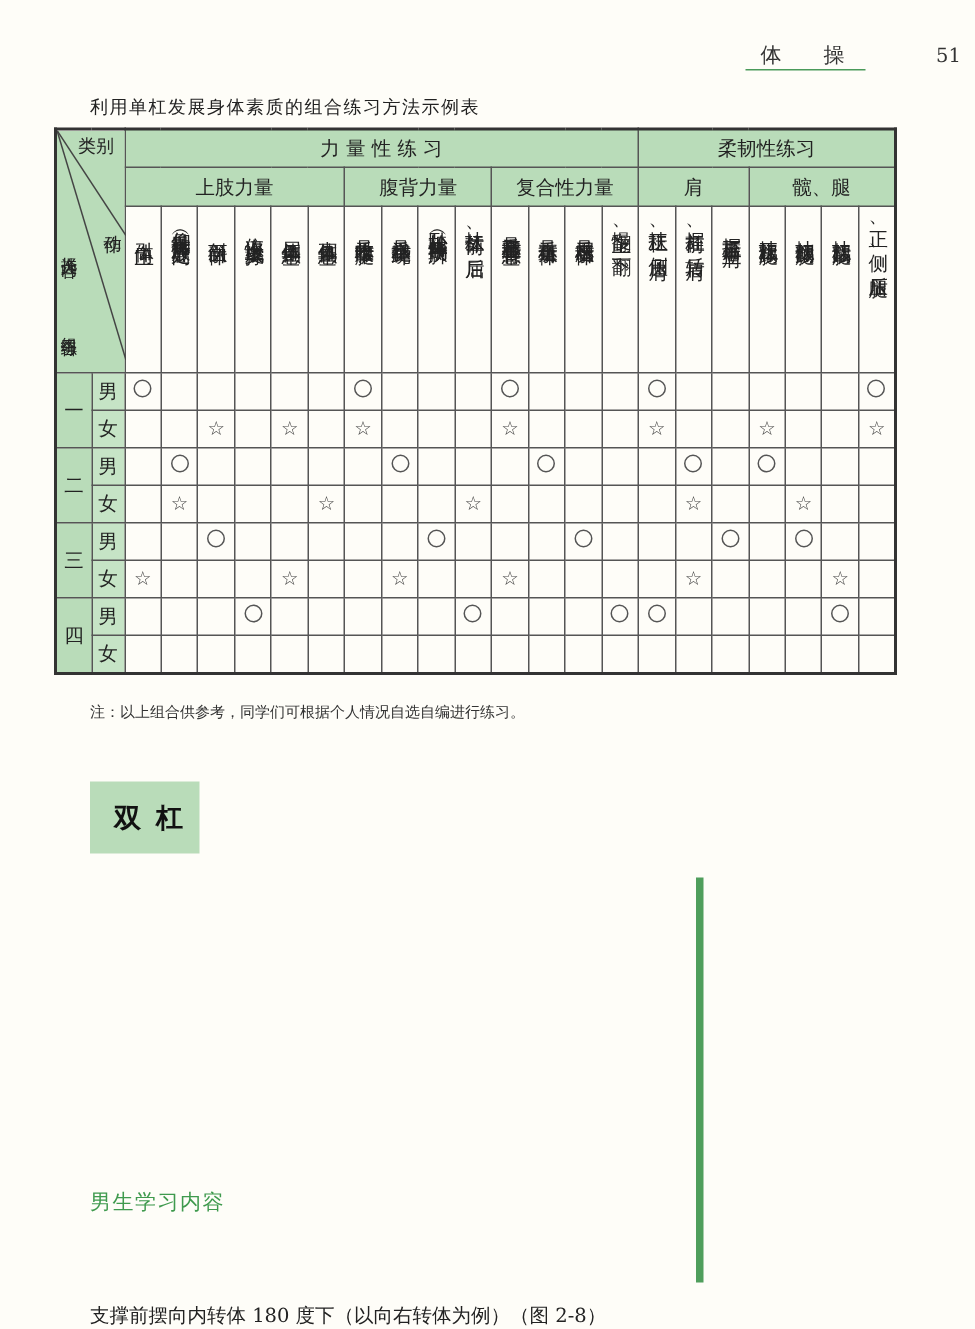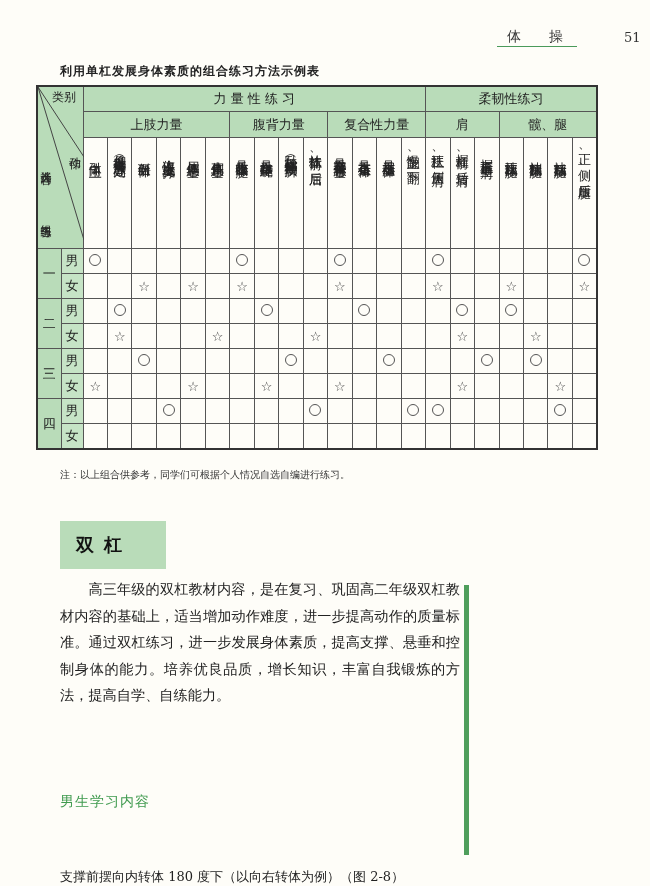--- a/index.html
+++ b/index.html
@@ -8,42 +8,42 @@
     background:#fefdf8;
     font-family:"DejaVu Serif", serif;
     color:#222;
   }
   .page-header { position:absolute; top:28px; left:497px; width:80px; height:18px;
     border-bottom:1px solid #4a9a5a; font-size:14px; color:#333; }
   .page-header .h1 { position:absolute; left:10px; top:0; }
   .page-header .h2 { position:absolute; left:52px; top:0; }
   .page-num { position:absolute; top:30px; left:580px; font-size:13px; color:#333; font-family:"DejaVu Serif", serif;margin-left:44px; }
 
-  .table-title { position:absolute; top:63px; left:60px; font-size:12px; font-weight:bold; color:#222; font-family:"DejaVu Sans", sans-serif; letter-spacing:1px; }
+  .table-title { position:absolute; top:63px; left:60px; font-size:12px; font-weight:normal; color:#222; font-family:"DejaVu Sans", sans-serif; letter-spacing:1px; }
 
   .tbl { position:absolute; left:36px; top:85px; width:560px; height:378px; }
   table.grid { border-collapse:collapse; width:560px; table-layout:fixed; }
   table.grid td, table.grid th { border:1px solid #555; padding:0; text-align:center; font-weight:normal; }
   table.grid { border:2px solid #333; }
   .g { background:#b9dcb9; }
   .g2 { background:#c6e4c6; }
   .hdr1 td { height:24px; font-size:13px; }
   .hdr2 td { height:25px; font-size:13px; }
   .hdr3 td.act { height:104px; vertical-align:top; padding-top:6px; font-size:13px; line-height:15px; }
   .vt { writing-mode:vertical-rl; text-orientation:upright; display:inline-block; letter-spacing:1px; }
   .row td { height:24px; font-size:13px; }
   .mark { font-size:13px; color:#444; }
   .circle { display:inline-block; width:10px; height:10px; border:1px solid #555; border-radius:50%; }
   .corner { position:relative; }
   .corner svg { position:absolute; left:0; top:0; }
   .corner span { position:absolute; font-size:13px; }
 
   .note { position:absolute; top:468px; left:60px; font-size:10px; color:#333; font-family:Liberation Mono, monospace; }
 
-  .section-box { position:absolute; left:60px; top:521px; width:106px; height:48px; background:#b9dcb9; }
+  .section-box { position:absolute; left:60px; top:521px; width:73px; height:48px; background:#b9dcb9; }
   .section-title { position:absolute; left:16px; top:12px; font-size:18px; font-weight:bold; color:#111; letter-spacing:10px; font-family:"DejaVu Sans", sans-serif; }
 
   .body-text { position:absolute; left:60px; top:576px; width:400px; font-size:14.2px; line-height:26.5px; color:#222; text-align:justify; }
   .body-text p { margin:0; text-indent:2em; }
   .green-bar { position:absolute; left:464px; top:585px; width:5px; height:270px; background:#4f9e5c; }
   .subhead { position:absolute; left:60px; top:793px; font-size:14px; color:#3f9a4e; font-family:"DejaVu Sans", sans-serif; letter-spacing:1px;text-align:right; }
   .body-line { position:absolute; left:60px; top:834px; font-size:13px; color:#222;margin-top:34px; }
 </style>
 </head>
 <body>
@@ -328,18 +328,17 @@
   </table>
 </div>
 
 <div class="note">注：以上组合供参考，同学们可根据个人情况自选自编进行练习。</div>
 
 <div class="section-box">
   <span class="section-title">双杠</span>
 </div>
 
 <div class="body-text">
-  <p>高三年级的双杠教材内容，是在复习、巩固高二年级双杠教材内容的基础上，适当增加动作难度，进一步提高动作的质量标准。通过双杠练习，进一步发展身体素质，提高支撑、悬垂和控制身体的能力。培养优良品质，增长知识，丰富自我锻炼的方法，提高自学、自练能力。</p>
 </div>
 <div class="green-bar"></div>
 
 <div class="subhead">男生学习内容</div>
 <div class="body-line">支撑前摆向内转体 180 度下（以向右转体为例）（图 2-8）</div>
 
 </body></html>

